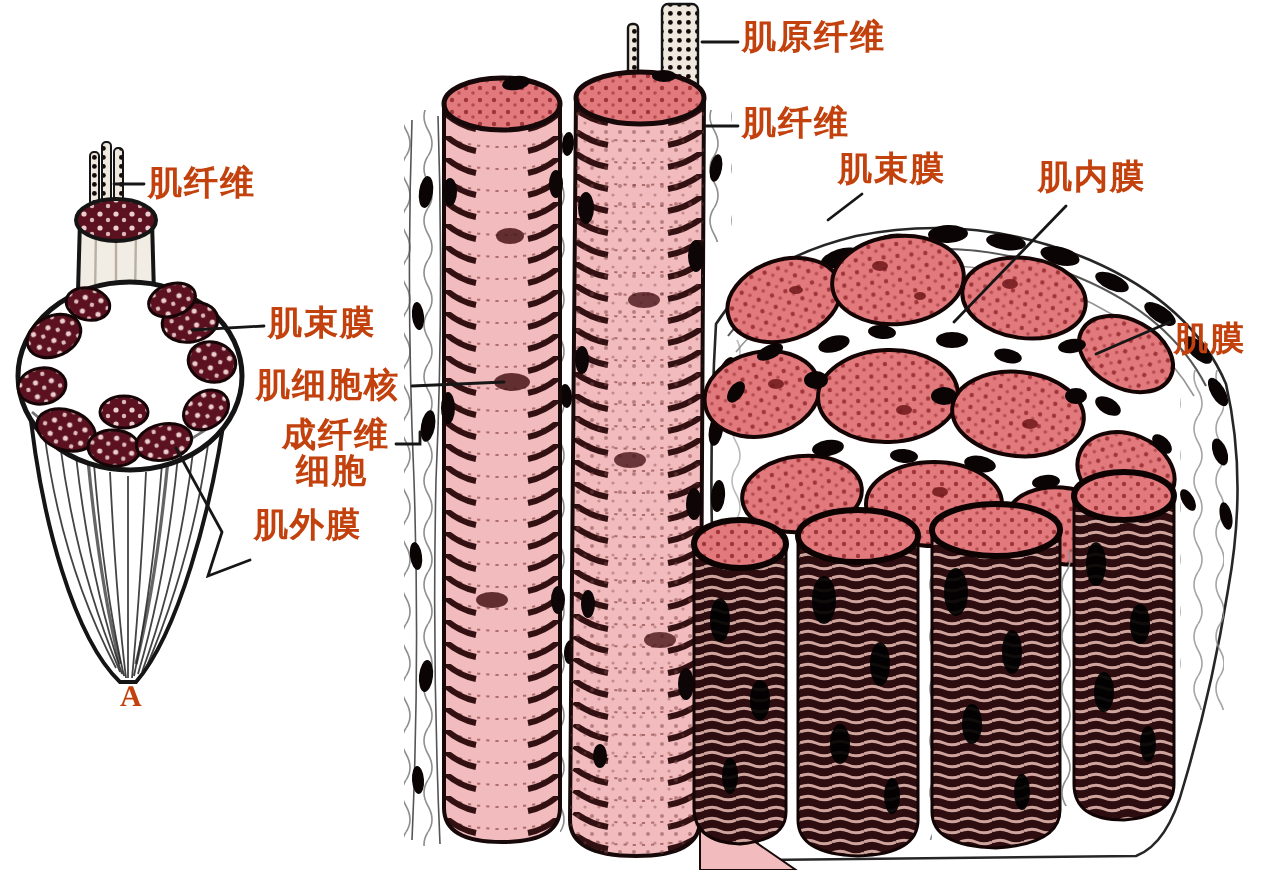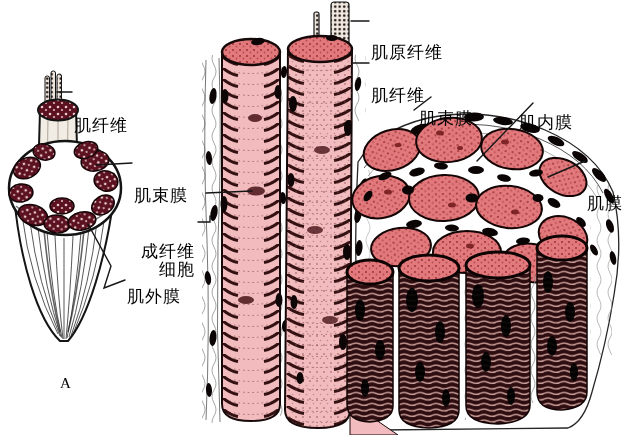--- a/index.html
+++ b/index.html
@@ -1,20 +1,20 @@
 <!DOCTYPE html>
 <html><head>
 <meta charset="utf-8">
 <style>
   html,body{margin:0;padding:0;background:#fff;}
   .stage{position:relative;width:640px;height:435px;background:#fff;overflow:hidden;
          font-family:"Liberation Serif","DejaVu Serif",serif;}
   .stage svg{position:absolute;left:0;top:0;}
-  .lbl{position:absolute;font-size:17px;line-height:18px;color:#000000;
-       letter-spacing:1px;white-space:nowrap;font-weight:400;margin-top:34px;}
+  .lbl{position:absolute;font-size:17px;line-height:18px;color:#c2410c;
+       letter-spacing:1px;white-space:nowrap;font-weight:700;}
   .lbl.small{font-size:15px;letter-spacing:0;}
 </style>
 </head>
 <body>
 
 <div class="stage">
 
 <svg width="640" height="435" viewBox="0 0 640 435">
   <defs>
 
@@ -281,22 +281,23 @@
     <path d="M351,21 L369,21"></path>
     <path d="M353,63 L369,63"></path>
     <path d="M431,97 L414,110"></path>
     <path d="M533,103 L477,161"></path>
     <path d="M585,161 L548,177"></path>
   </g>
 </svg>
 
 <div class="lbl" style="left:74px;top:83px;">肌纤维</div>
 <div class="lbl" style="left:134px;top:153px;">肌束膜</div>
+<div class="lbl" style="left:128px;top:184px;">肌细胞核</div>
 <div class="lbl" style="left:141px;top:209px;text-align:center;">成纤维</div>
-<div class="lbl" style="left:159px;top:227px;">细胞</div>
+<div class="lbl" style="left:148px;top:227px;">细胞</div>
 <div class="lbl" style="left:127px;top:254px;">肌外膜</div>
 <div class="lbl small" style="left:60px;top:340px;">A</div>
 <div class="lbl" style="left:371px;top:10px;">肌原纤维</div>
 <div class="lbl" style="left:371px;top:53px;">肌纤维</div>
 <div class="lbl" style="left:419px;top:76px;">肌束膜</div>
 <div class="lbl" style="left:519px;top:80px;text-align:center;">肌内膜</div>
 <div class="lbl" style="left:587px;top:161px;">肌膜</div>
 
 </div>
 

